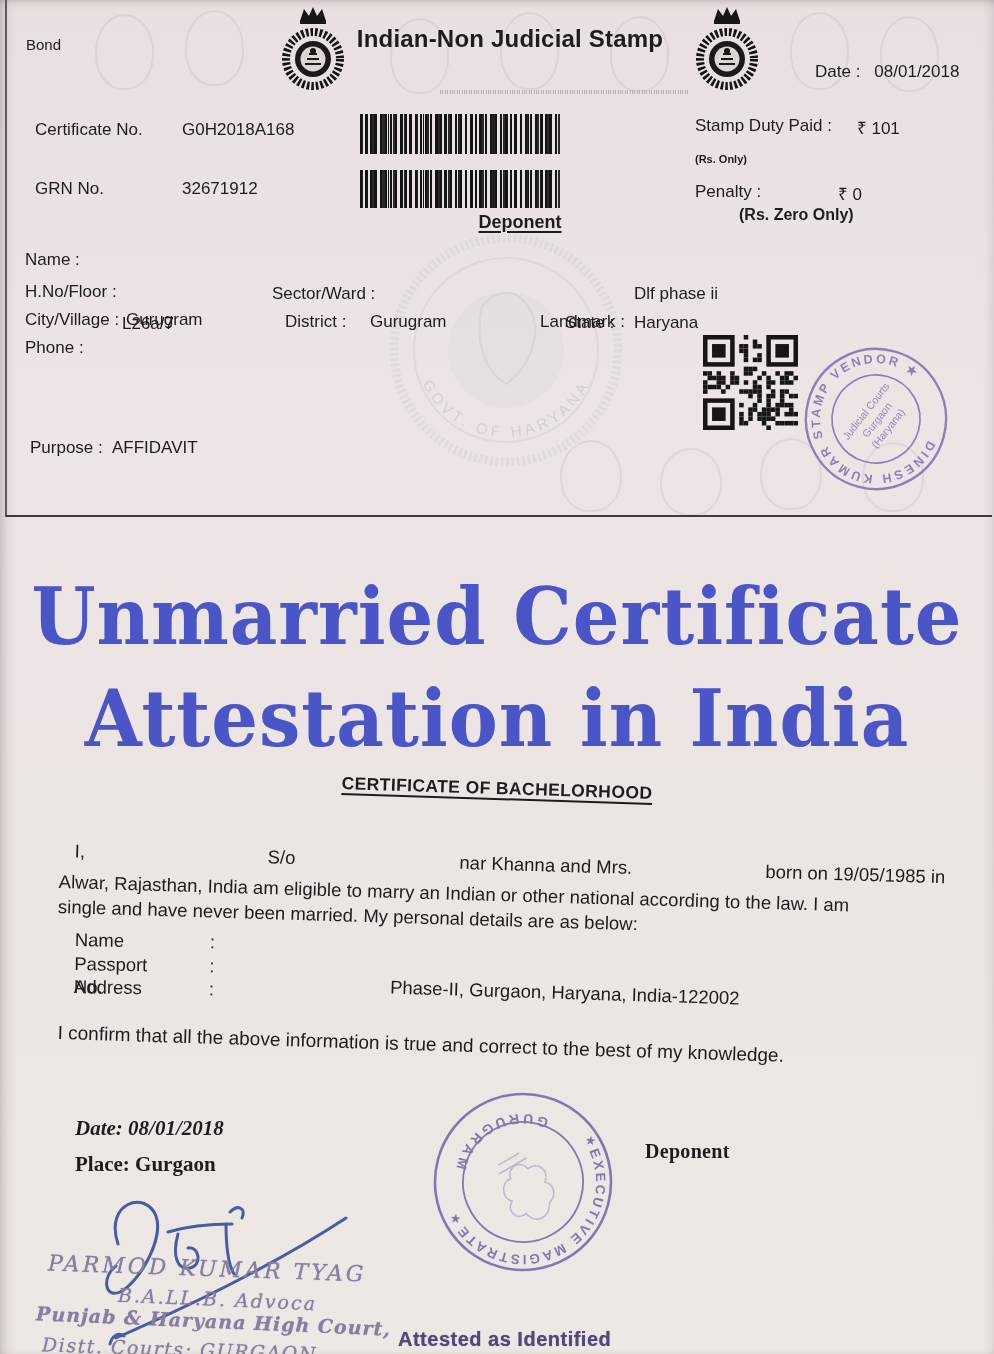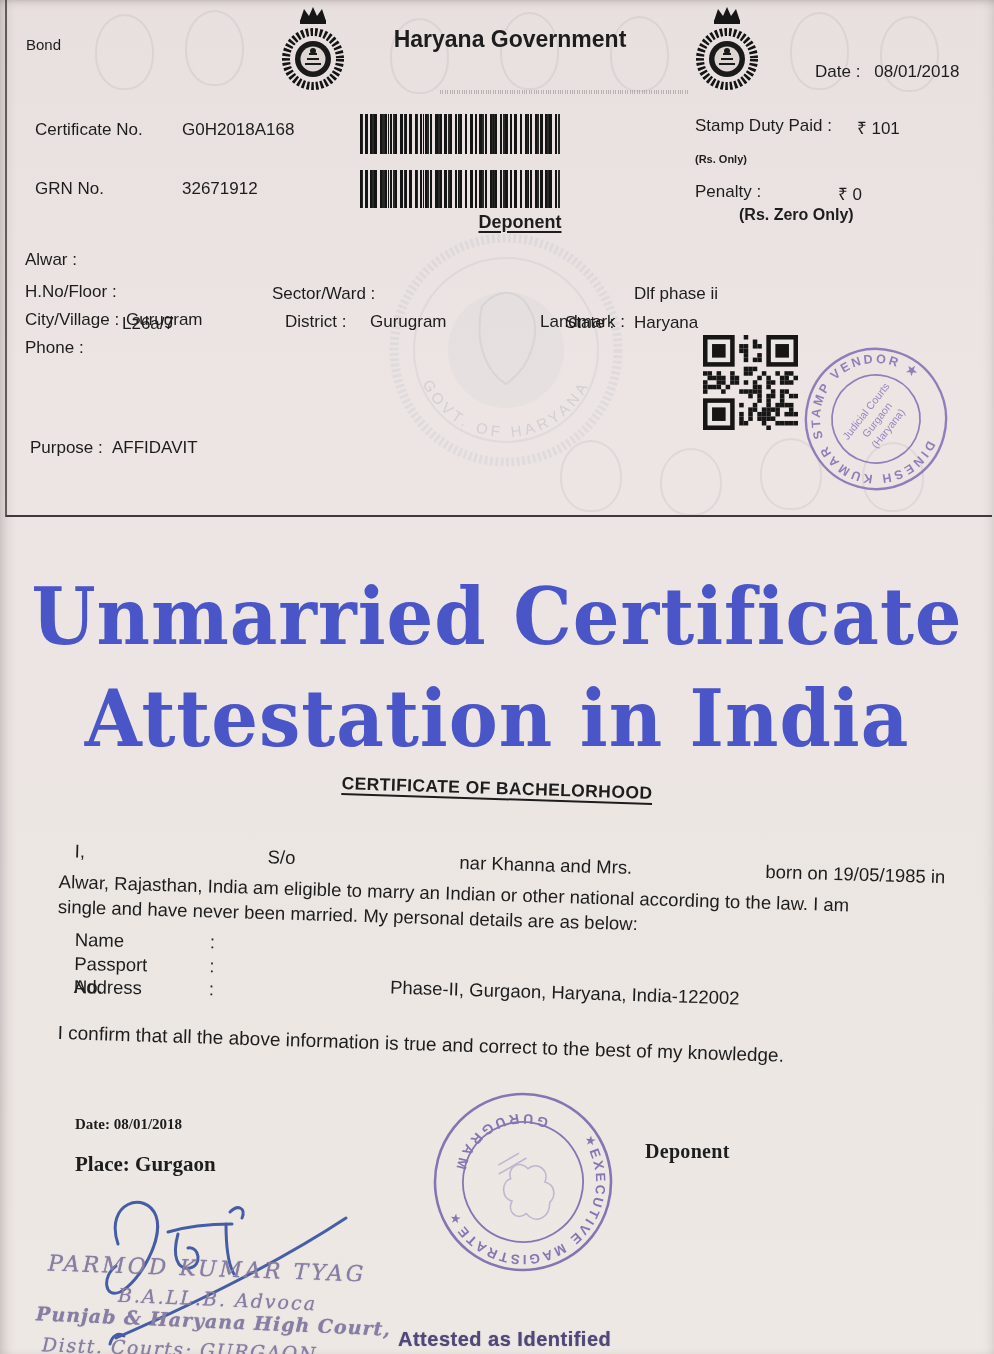--- a/index.html
+++ b/index.html
@@ -64,21 +64,21 @@
   .para{left:60px;top:840px;width:900px;font-size:18.5px;transform:rotate(1.7deg);transform-origin:0 0;}
   .para .row1{position:relative;height:28px;}
   .para .row1 span{position:absolute;top:0;}
   .p-i{left:15px;} .p-so{left:208px;} .p-kh{left:400px;} .p-born{left:706px;}
   .para .row2,.para .row3{margin-top:3px;}
   .details{left:75px;top:928px;font-size:18.5px;line-height:23.5px;transform:rotate(1deg);transform-origin:0 0;}
   .details .dr{position:relative;height:23.5px;}
   .details .dl{position:absolute;left:0;} .details .dc{position:absolute;left:135px;}
   .addr-v{left:390px;top:982px;font-size:18.5px;transform:rotate(1.8deg);}
   .confirm{left:58px;top:1022px;font-size:19px;transform:rotate(1.8deg);transform-origin:0 0;}
-  .dateline{left:75px;top:1116px;font-family:"Liberation Serif",serif;font-weight:bold;font-size:15px;}
+  .dateline{left:75px;top:1116px;font-family:"Liberation Serif",serif;font-weight:bold;font-size:21px;font-style:italic;}
   .placeline{left:75px;top:1152px;font-family:"Liberation Serif",serif;font-weight:bold;font-size:21px;}
   .dep-bot{left:645px;top:1140px;font-family:"Liberation Serif",serif;font-weight:bold;font-size:20px;letter-spacing:.3px;}
   .sig{left:80px;top:1182px;width:290px;height:172px;}
   .advstamp{font-family:"DejaVu Serif",serif;font-style:italic;color:#867ea3;
     text-shadow:0 0 1px rgba(125,115,150,.75);}
   .adv1{left:48px;top:1256px;font-size:22px;letter-spacing:3px;transform:rotate(2deg);}
   .adv2{left:118px;top:1288px;font-size:19px;letter-spacing:2px;transform:rotate(2.5deg);}
   .adv3{left:36px;top:1310px;font-size:19px;letter-spacing:1px;transform:rotate(2.5deg);font-weight:bold;}
   .adv4{left:42px;top:1338px;font-size:19px;letter-spacing:1.5px;transform:rotate(2deg);}
   .exec{left:430px;top:1089px;width:186px;height:186px;opacity:.82;}
@@ -122,21 +122,21 @@
     <polygon points="26,17 30,5 35,12 39,3 43,12 48,5 52,17" fill="#161616"></polygon>
     <rect x="26" y="16" width="26" height="4" fill="#161616"></rect>
     <circle cx="39" cy="55" r="27" fill="none" stroke="#141414" stroke-width="8" stroke-dasharray="2.6 2"></circle>
     <circle cx="39" cy="55" r="18" fill="#1a1a1a"></circle>
     <circle cx="39" cy="55" r="12.5" fill="#ddd6d3"></circle>
     <path d="M 31,60 h 16 M 33,55 h 12 M 35,50 h 8" stroke="#1a1a1a" stroke-width="2"></path>
     <circle cx="39" cy="47" r="3" fill="#1a1a1a"></circle>
   </svg>
 
   <div class="abs hdr">
-    <div class="l2">Haryana Government</div>
+    <div class="l1">Indian-Non Judicial Stamp</div>
   </div>
 
   <svg class="abs emblem emblem-r" viewBox="0 0 78 92">
     <polygon points="26,17 30,5 35,12 39,3 43,12 48,5 52,17" fill="#161616"></polygon>
     <rect x="26" y="16" width="26" height="4" fill="#161616"></rect>
     <circle cx="39" cy="55" r="27" fill="none" stroke="#141414" stroke-width="8" stroke-dasharray="2.6 2"></circle>
     <circle cx="39" cy="55" r="18" fill="#1a1a1a"></circle>
     <circle cx="39" cy="55" r="12.5" fill="#ddd6d3"></circle>
     <path d="M 31,60 h 16 M 33,55 h 12 M 35,50 h 8" stroke="#1a1a1a" stroke-width="2"></path>
     <circle cx="39" cy="47" r="3" fill="#1a1a1a"></circle>
@@ -160,21 +160,21 @@
   <div class="abs lab duty-l">Stamp Duty Paid :</div>
   <div class="abs lab duty-v">₹ 101</div>
   <div class="abs duty-n">(Rs. Only)</div>
 
   <div class="abs lab pen-l">Penalty :</div>
   <div class="abs lab pen-v">₹ 0</div>
   <div class="abs pen-n">(Rs. Zero Only)</div>
 
   <div class="abs dep-top">Deponent</div>
 
-  <div class="abs lab f-name">Alwar :</div>
+  <div class="abs lab f-name">Name :</div>
   <div class="abs lab f-hno-l">H.No/Floor :</div>
   <div class="abs lab f-hno-v">L26a/7</div>
   <div class="abs lab f-sec-l">Sector/Ward :</div>
   <div class="abs lab f-lmk-l">Landmark :</div>
   <div class="abs lab f-lmk-v">Dlf phase ii</div>
   <div class="abs lab f-city-l">City/Village :</div>
   <div class="abs lab f-city-v">Gurugram</div>
   <div class="abs lab f-dist-l">District :</div>
   <div class="abs lab f-dist-v">Gurugram</div>
   <div class="abs lab f-state-l">State :</div>

